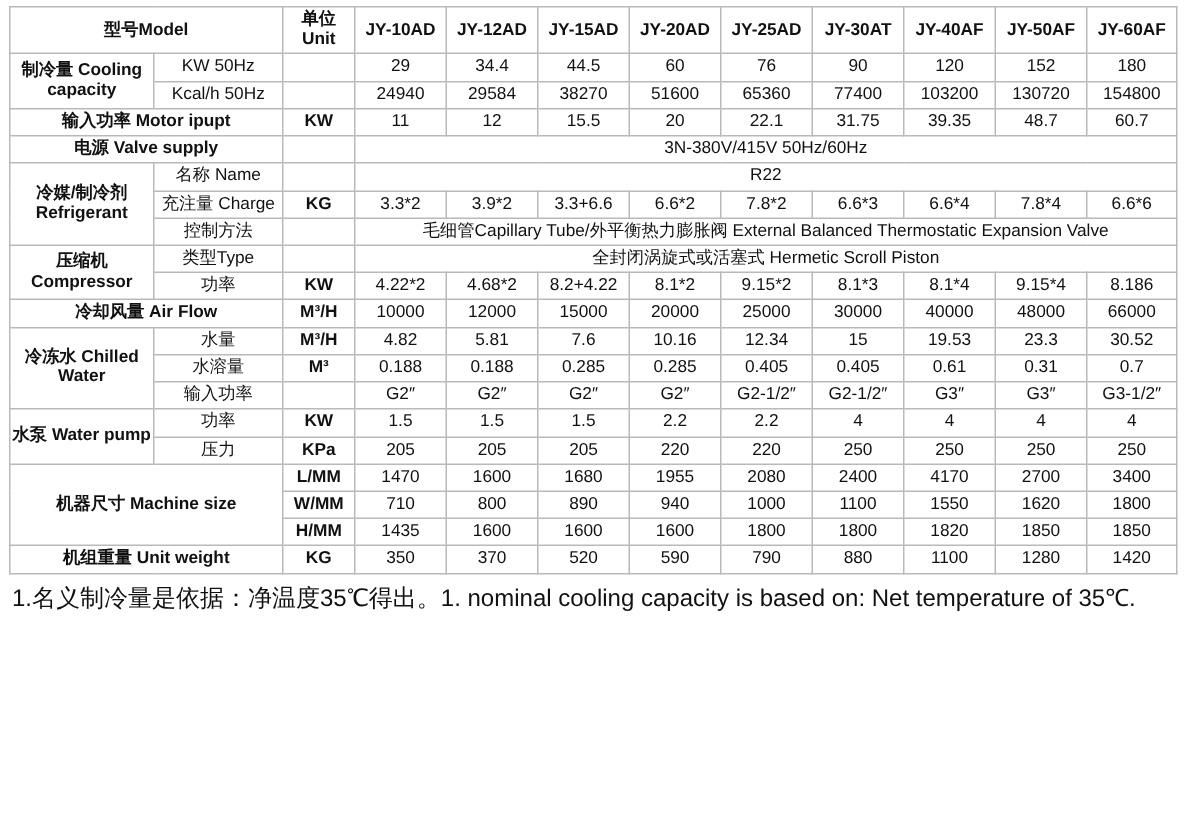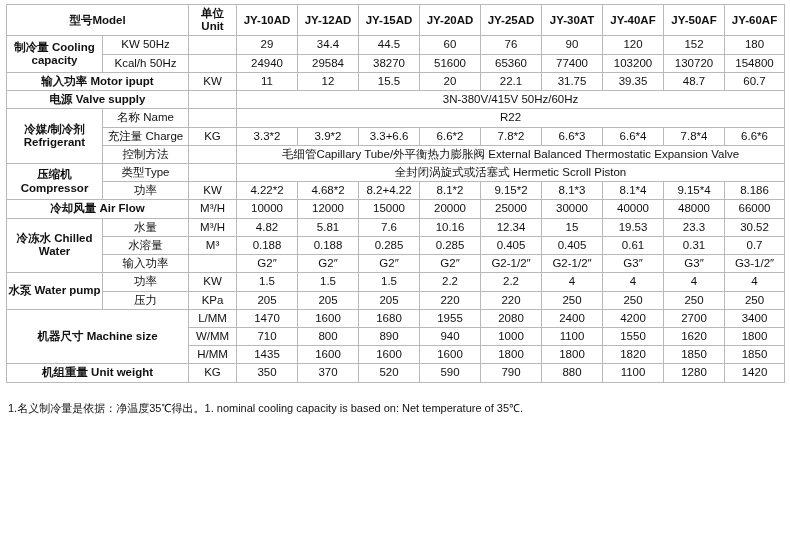--- a/index.html
+++ b/index.html
@@ -42,37 +42,38 @@
     font-size: 12px;
     margin-left: 16px;
   }
   td.subcell {
     background: #f0f0f0;
     font-size: 11.5px;
   }
   td.unitcell {
     background: #ffffff;
     font-size: 11.5px;
+    font-weight: bold;
   }
   td.headcell {
     background: #f0f0f0;
     font-weight: bold;
     font-size: 12.5px;
   }
   td.modelhead {
     background: #f0f0f0;
     font-weight: bold;
     font-size: 12.5px;
   }
   td.wide {
     font-size: 12px;
   }
   .notes {
-    margin-top: 17px;
-    font-size: 11px;
+    margin-top: 5px;
+    font-size: 16px;
     line-height: 1.5;
     color: #111111;
     padding-left: 2px;
   }
   .notes div {
     white-space: nowrap;
   }
 </style>
 </head>
 <body>
@@ -295,21 +296,21 @@
 
       <tr>
         <td class="labelcell" colspan="2" rowspan="3">机器尺寸 Machine size</td>
         <td class="unitcell">L/MM</td>
         <td>1470</td>
         <td>1600</td>
         <td>1680</td>
         <td>1955</td>
         <td>2080</td>
         <td>2400</td>
-        <td>4200</td>
+        <td>4170</td>
         <td>2700</td>
         <td>3400</td>
       </tr>
 
       <tr>
         <td class="unitcell">W/MM</td>
         <td>710</td>
         <td>800</td>
         <td>890</td>
         <td>940</td>

